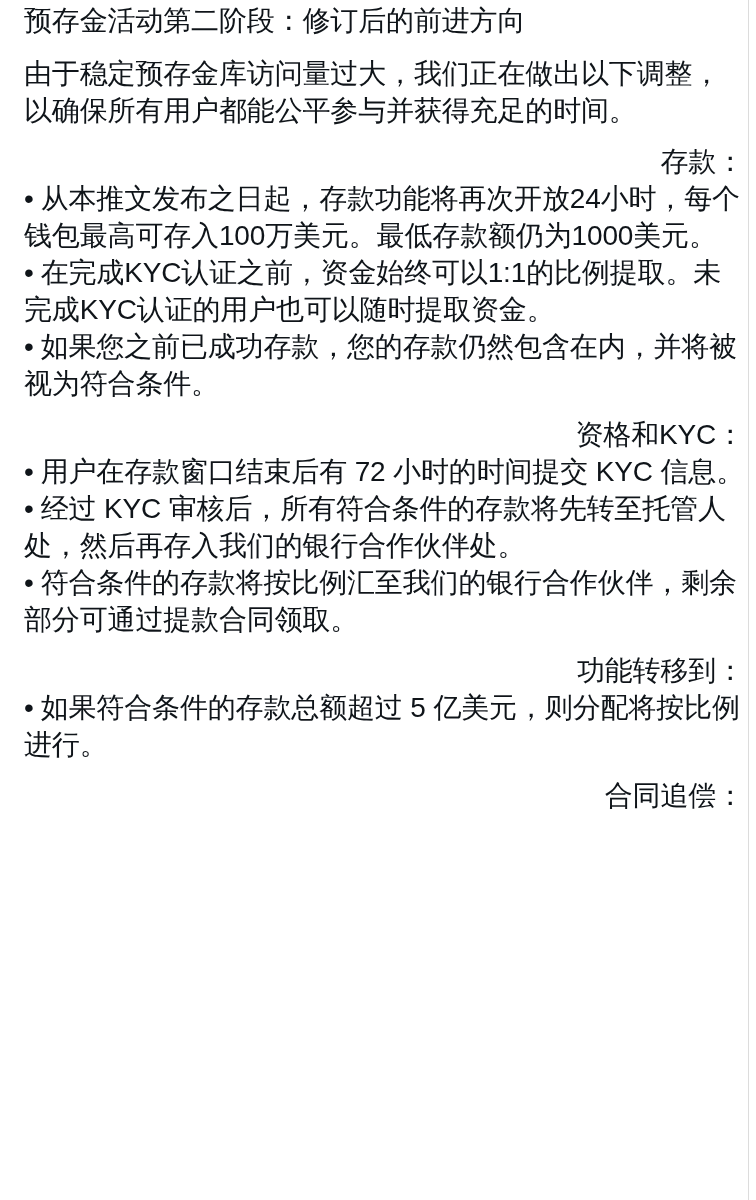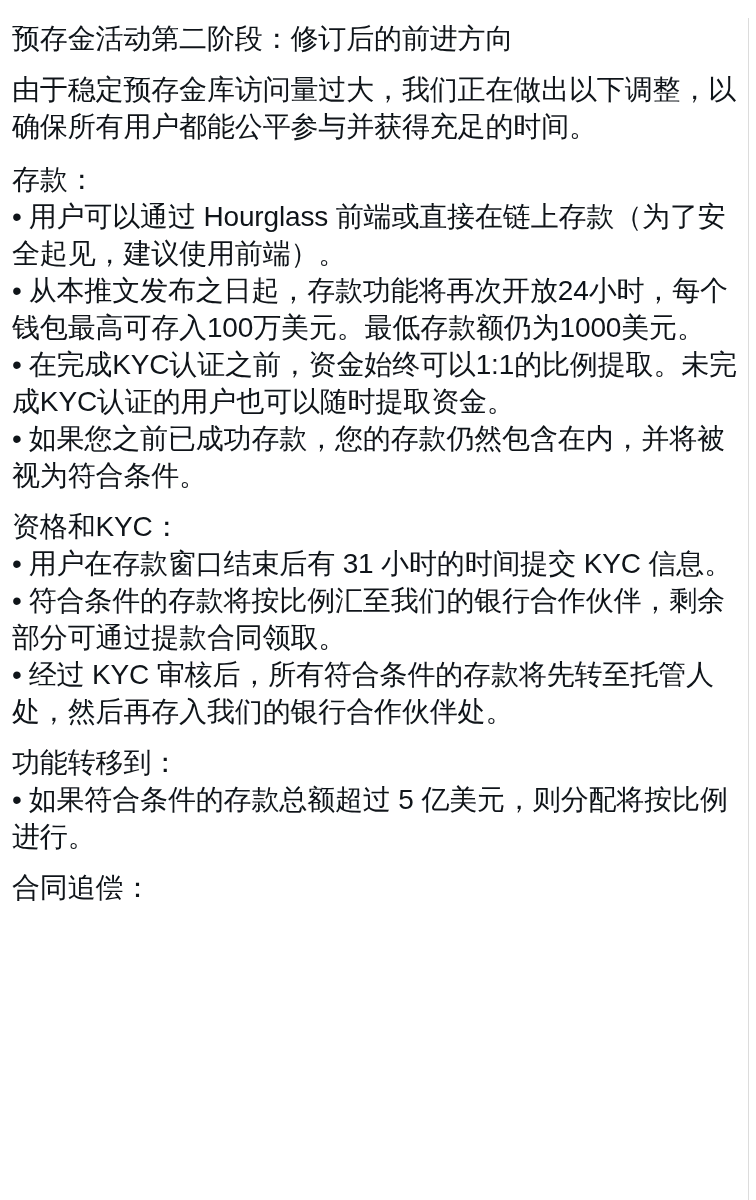--- a/index.html
+++ b/index.html
@@ -14,46 +14,45 @@
     color: #0f1419;
     font-family: "Liberation Sans", "DejaVu Sans", sans-serif;
   }
   .page {
     position: relative;
     width: 756px;
     height: 1200px;
     background: #ffffff;
   }
   .content {
-    padding: 2px 12px 0 12px;
+    padding: 2px 12px 0 24px;
     font-size: 28px;
     line-height: 37px;
     letter-spacing: -0.15px;
     text-align: left;
     word-break: break-word;
-    margin-top: 18px;
   }
   p {
     margin: 0;
   }
   .title {
     margin: 0 0 16px 0;
   }
   .intro {
     margin: 0 0 14px 0;
-    font-family: Liberation Mono, monospace;
   }
   .section {
     margin: 0 0 14px 0;
   }
   .section:last-child {
     margin-bottom: 0;
   }
   .heading {
     margin: 0;
+    text-align: right;
   }
   .bullet {
     margin: 0;
   }
   .dot {
     display: inline;
     margin-right: 7px;
   }
   .right-line {
     position: absolute;
@@ -69,31 +68,30 @@
 
 <div class="page">
   <div class="content">
 
     <p class="title">预存金活动第二阶段：修订后的前进方向</p>
 
     <p class="intro">由于稳定预存金库访问量过大，我们正在做出以下调整，以确保所有用户都能公平参与并获得充足的时间。</p>
 
     <div class="section">
       <p class="heading">存款：</p>
-      <p class="bullet"><span class="dot">•</span><span>用户可以通过 Hourglass 前端或直接在链上存款（为了安全起见，建议使用前端）。</span></p>
       <p class="bullet"><span class="dot">•</span><span>从本推文发布之日起，存款功能将再次开放24小时，每个钱包最高可存入100万美元。最低存款额仍为1000美元。</span></p>
       <p class="bullet"><span class="dot">•</span><span>在完成KYC认证之前，资金始终可以1:1的比例提取。未完成KYC认证的用户也可以随时提取资金。</span></p>
       <p class="bullet"><span class="dot">•</span><span>如果您之前已成功存款，您的存款仍然包含在内，并将被视为符合条件。</span></p>
     </div>
 
     <div class="section">
       <p class="heading">资格和KYC：</p>
-      <p class="bullet"><span class="dot">•</span><span>用户在存款窗口结束后有 31 小时的时间提交 KYC 信息。</span></p>
+      <p class="bullet"><span class="dot">•</span><span>用户在存款窗口结束后有 72 小时的时间提交 KYC 信息。</span></p>
+      <p class="bullet"><span class="dot">•</span><span>经过 KYC 审核后，所有符合条件的存款将先转至托管人处，然后再存入我们的银行合作伙伴处。</span></p>
       <p class="bullet"><span class="dot">•</span><span>符合条件的存款将按比例汇至我们的银行合作伙伴，剩余部分可通过提款合同领取。</span></p>
-      <p class="bullet"><span class="dot">•</span><span>经过 KYC 审核后，所有符合条件的存款将先转至托管人处，然后再存入我们的银行合作伙伴处。</span></p>
     </div>
 
     <div class="section">
       <p class="heading">功能转移到：</p>
       <p class="bullet"><span class="dot">•</span><span>如果符合条件的存款总额超过 5 亿美元，则分配将按比例进行。</span></p>
     </div>
 
 
     <div class="section">
       <p class="heading">合同追偿：</p>

